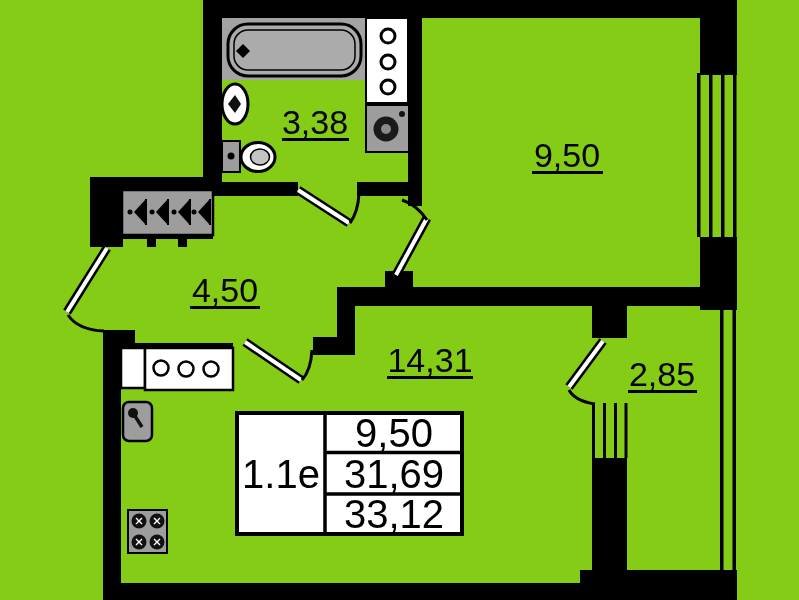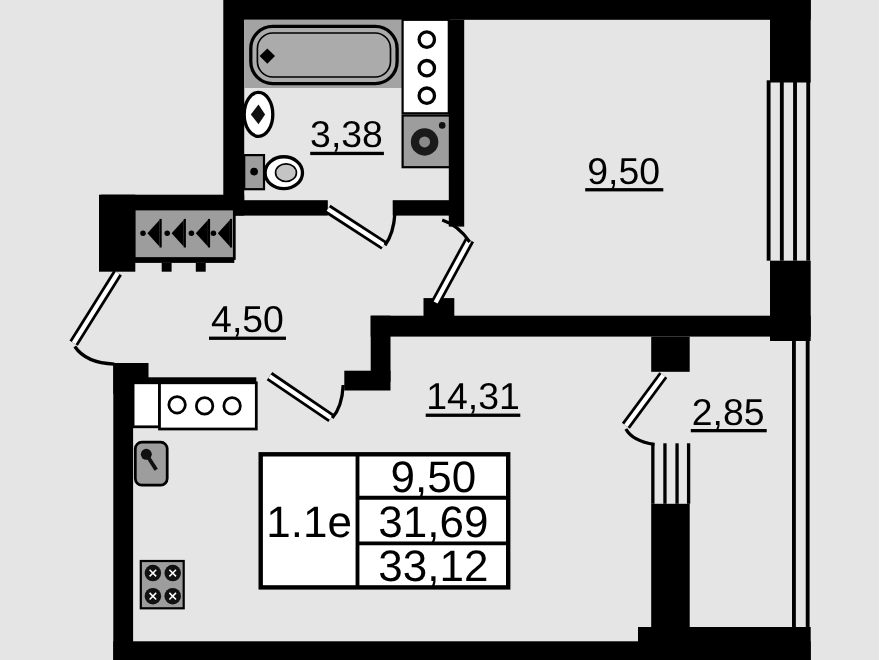--- a/index.html
+++ b/index.html
@@ -1,16 +1,16 @@
 <!DOCTYPE html>
 <html><head>
 <meta charset="utf-8">
 <style>
   html,body{margin:0;padding:0;background:#ffffff;}
-  .stage{position:relative;width:799px;height:600px;background:#e5e5e5;overflow:hidden;}
+  .stage{position:relative;width:799px;height:600px;background:#84cc16;overflow:hidden;}
   svg{display:block;}
   .room-label{font-family:"Liberation Sans",sans-serif;font-size:34px;fill:#000;}
   .legend-text{font-family:"Liberation Sans",sans-serif;font-size:40px;fill:#000;}
   .wall{fill:#000;}
   .arc{fill:none;stroke:#000;stroke-width:3;}
 </style>
 </head>
 <body>
 
 <div class="stage">

